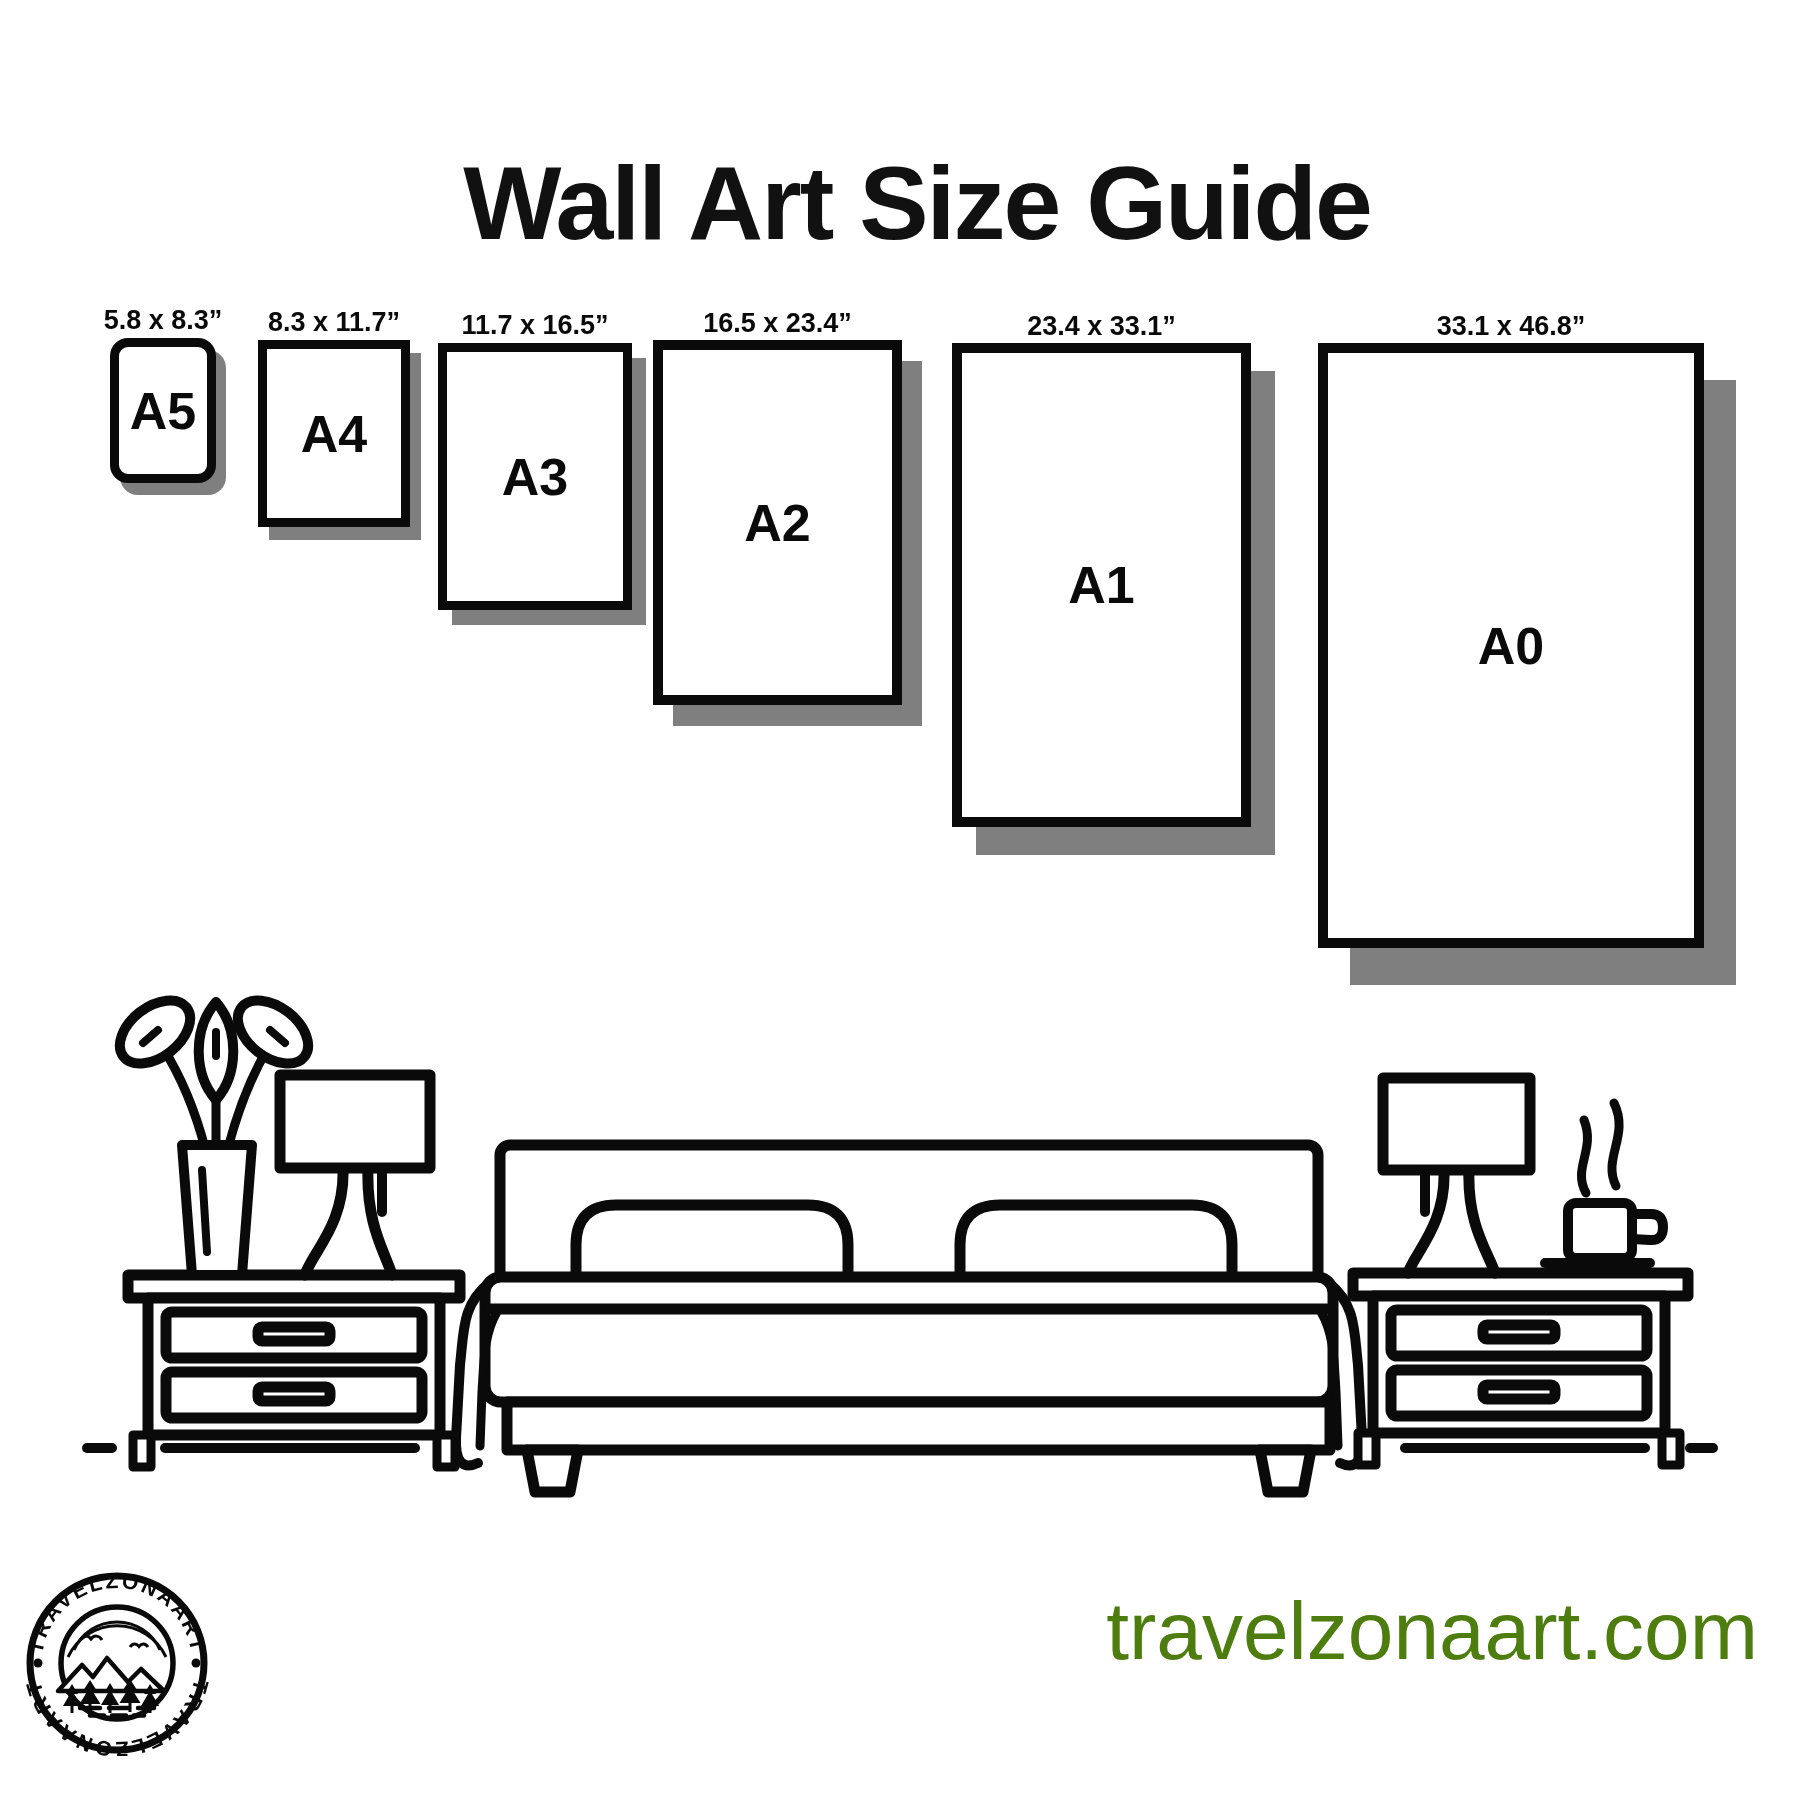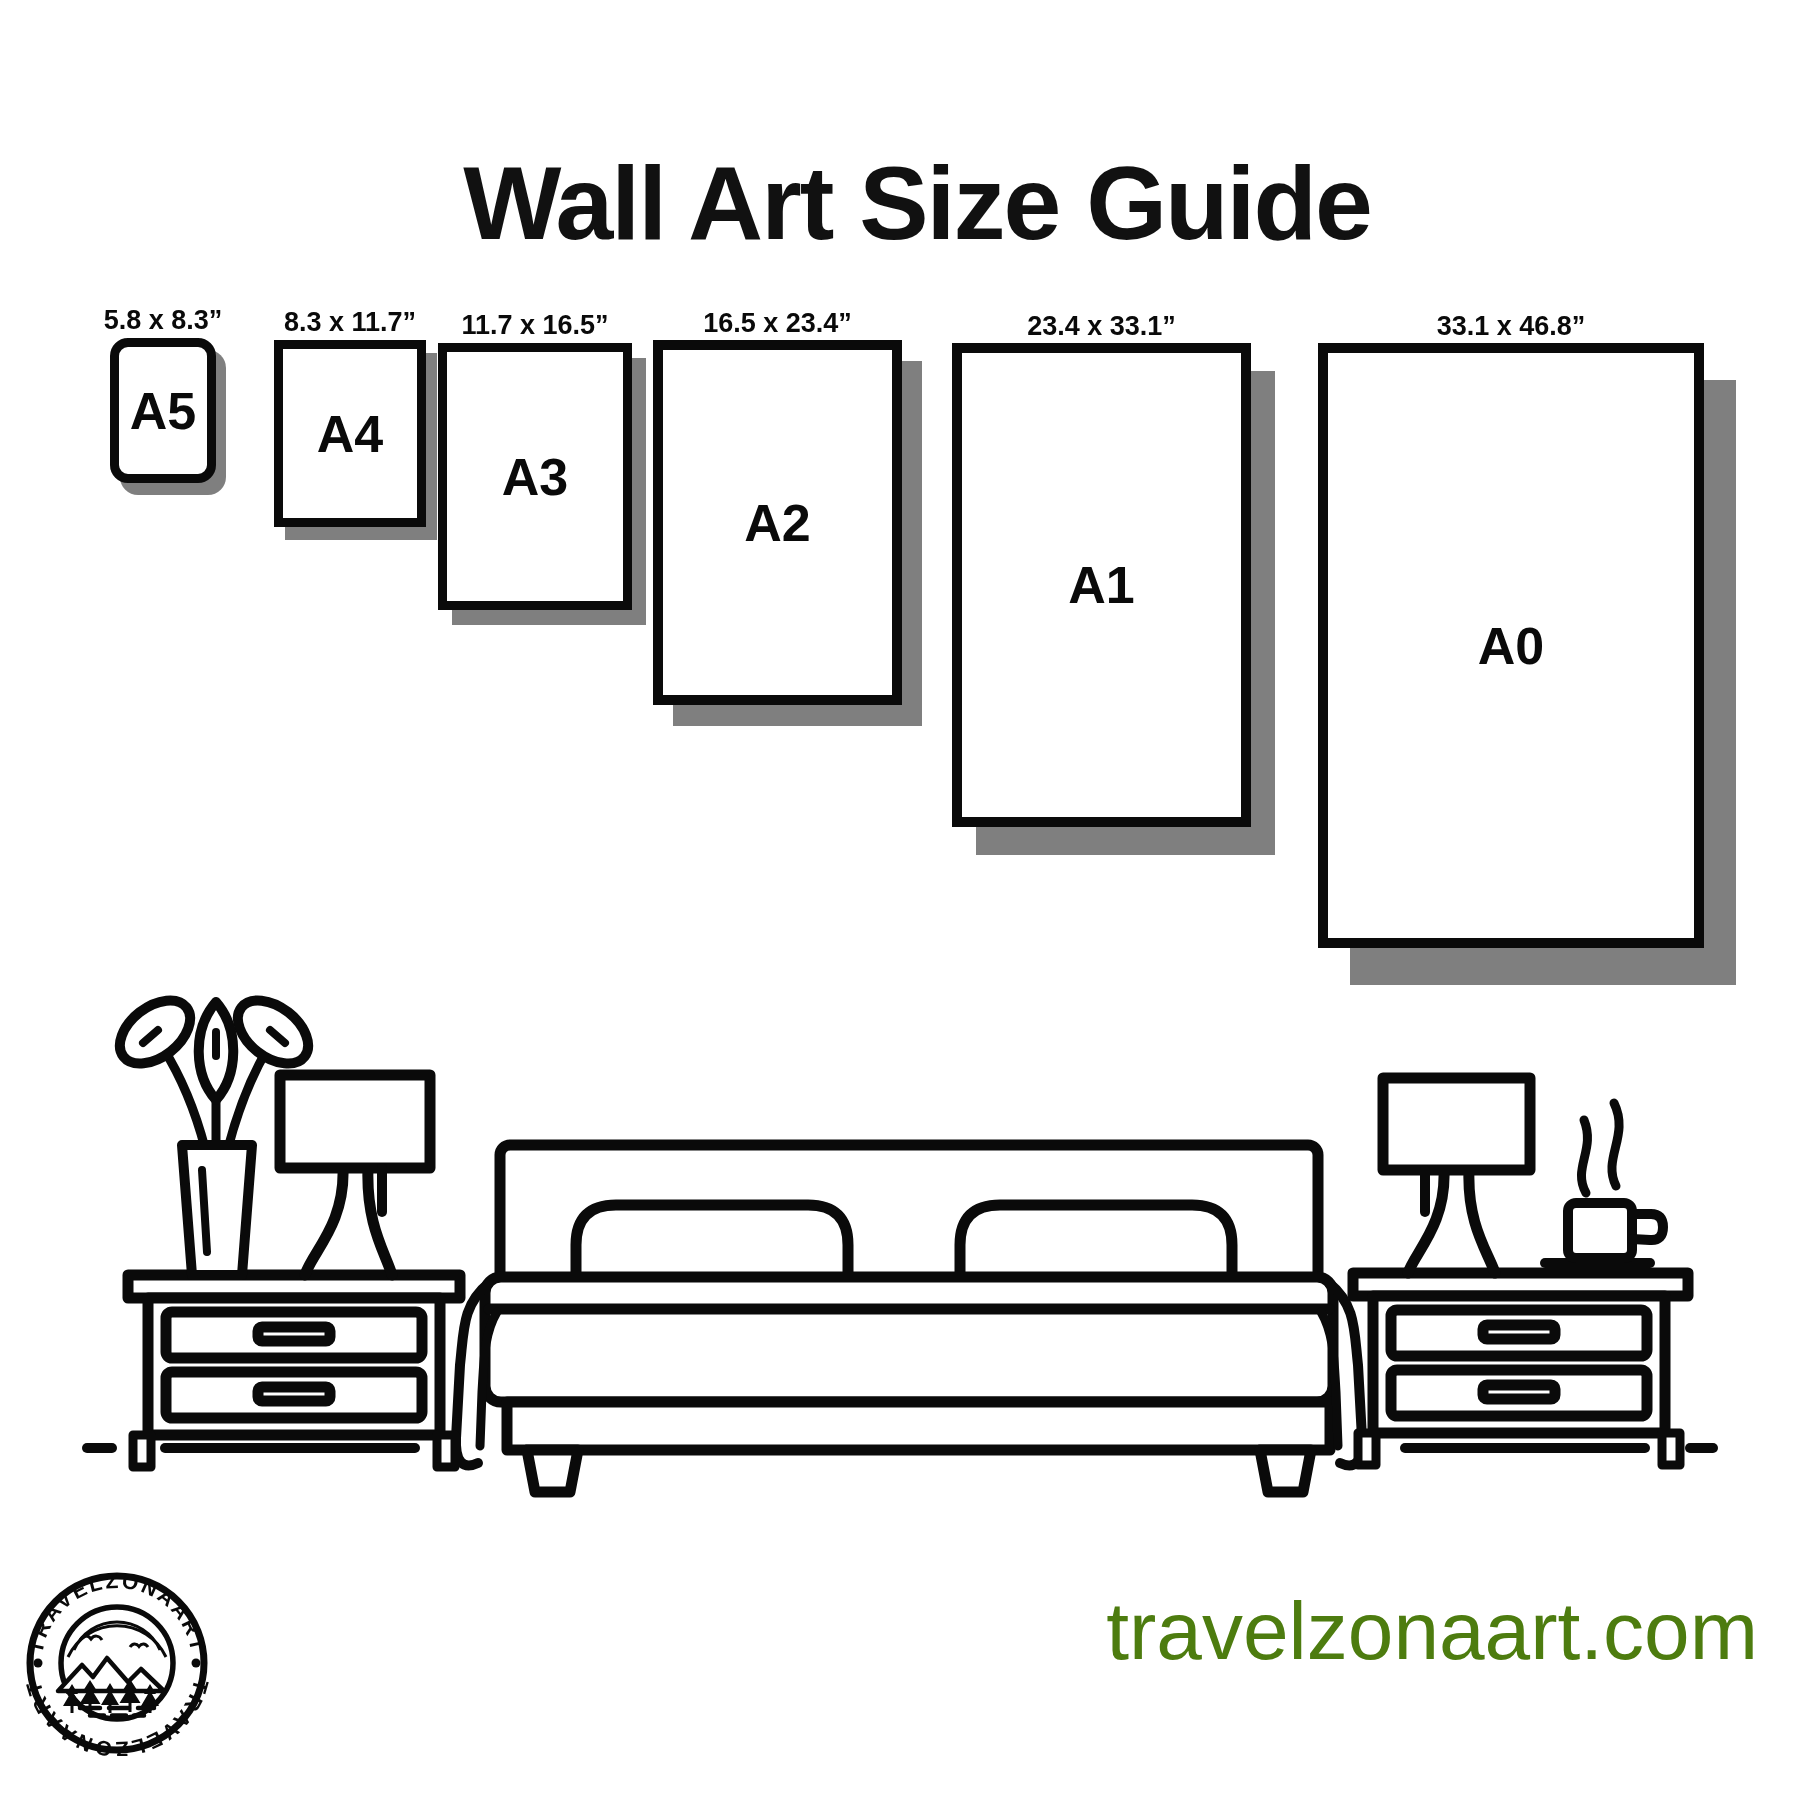--- a/index.html
+++ b/index.html
@@ -15,21 +15,21 @@
   .frame{
     position:absolute;background:#ffffff;border:9px solid #0a0a0a;box-sizing:border-box;
     display:flex;align-items:center;justify-content:center;
   }
   .frame .letter{font-size:52px;font-weight:700;letter-spacing:0;}
   .frame .dim{
     position:absolute;bottom:100%;left:50%;transform:translateX(-50%);
     margin-bottom:11px;font-size:27px;font-weight:700;white-space:nowrap;
   }
   .frame-a5{left:110px;top:338px;width:106px;height:145px;box-shadow:10px 12px 0 0 #7f7f7f;border-radius:18px;}
-  .frame-a4{left:258px;top:340px;width:152px;height:187px;box-shadow:11px 13px 0 0 #7f7f7f;margin-left:16px;}
+  .frame-a4{left:258px;top:340px;width:152px;height:187px;box-shadow:11px 13px 0 0 #7f7f7f;}
   .frame-a3{left:438px;top:343px;width:194px;height:267px;box-shadow:14px 15px 0 0 #7f7f7f;align-items:center;}
   .frame-a2{left:653px;top:340px;width:249px;height:365px;border-width:10px;box-shadow:20px 21px 0 0 #7f7f7f;}
   .frame-a1{left:952px;top:343px;width:299px;height:484px;border-width:10px;box-shadow:24px 28px 0 0 #7f7f7f;}
   .frame-a0{left:1306px;top:343px;width:386px;height:605px;border-width:10px;box-shadow:32px 37px 0 0 #7f7f7f;margin-left:12px;}
   
   .scene{position:absolute;left:0;top:0;}
   .logo{position:absolute;left:24px;top:1570px;}
   .website{
     position:absolute;top:1584px;right:42px;font-size:82px;font-weight:400;
     letter-spacing:0;color:#4d7c0f;white-space:nowrap;

